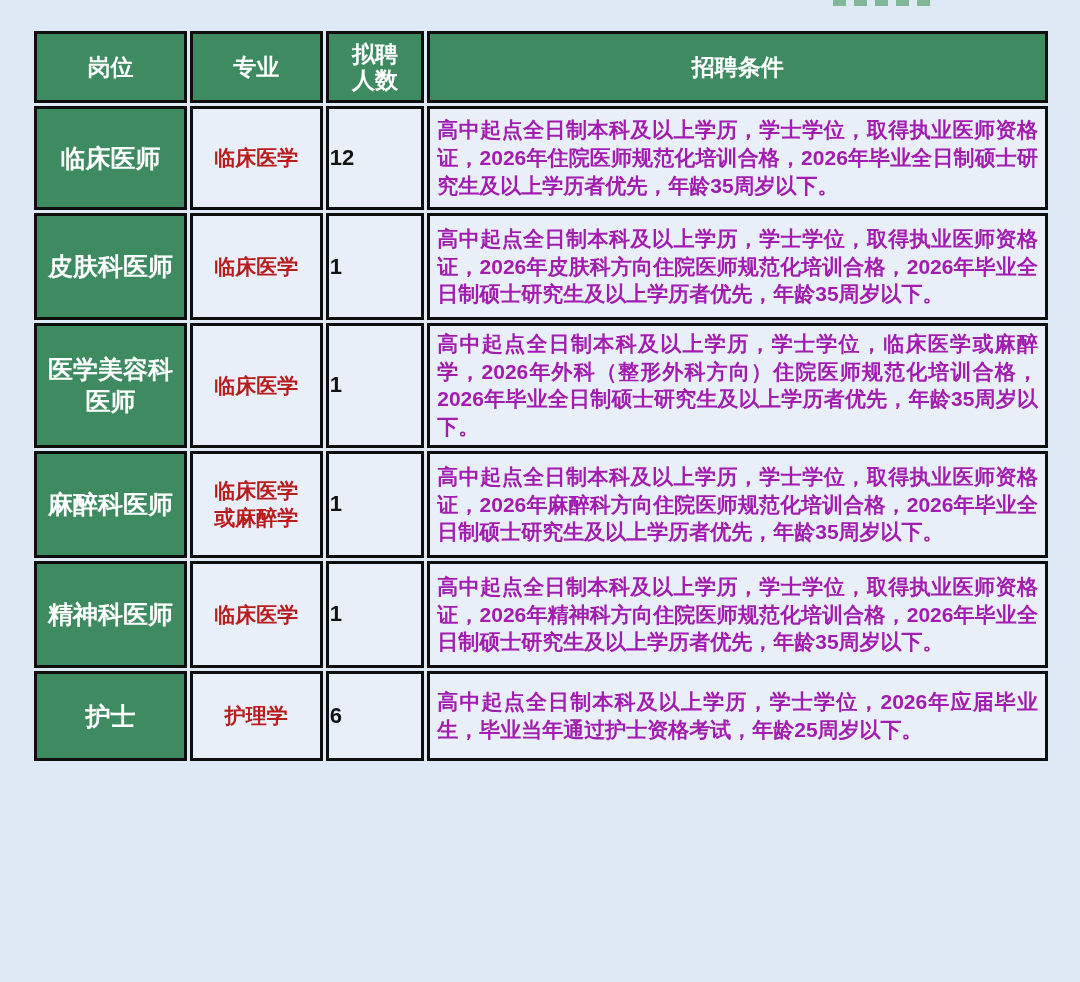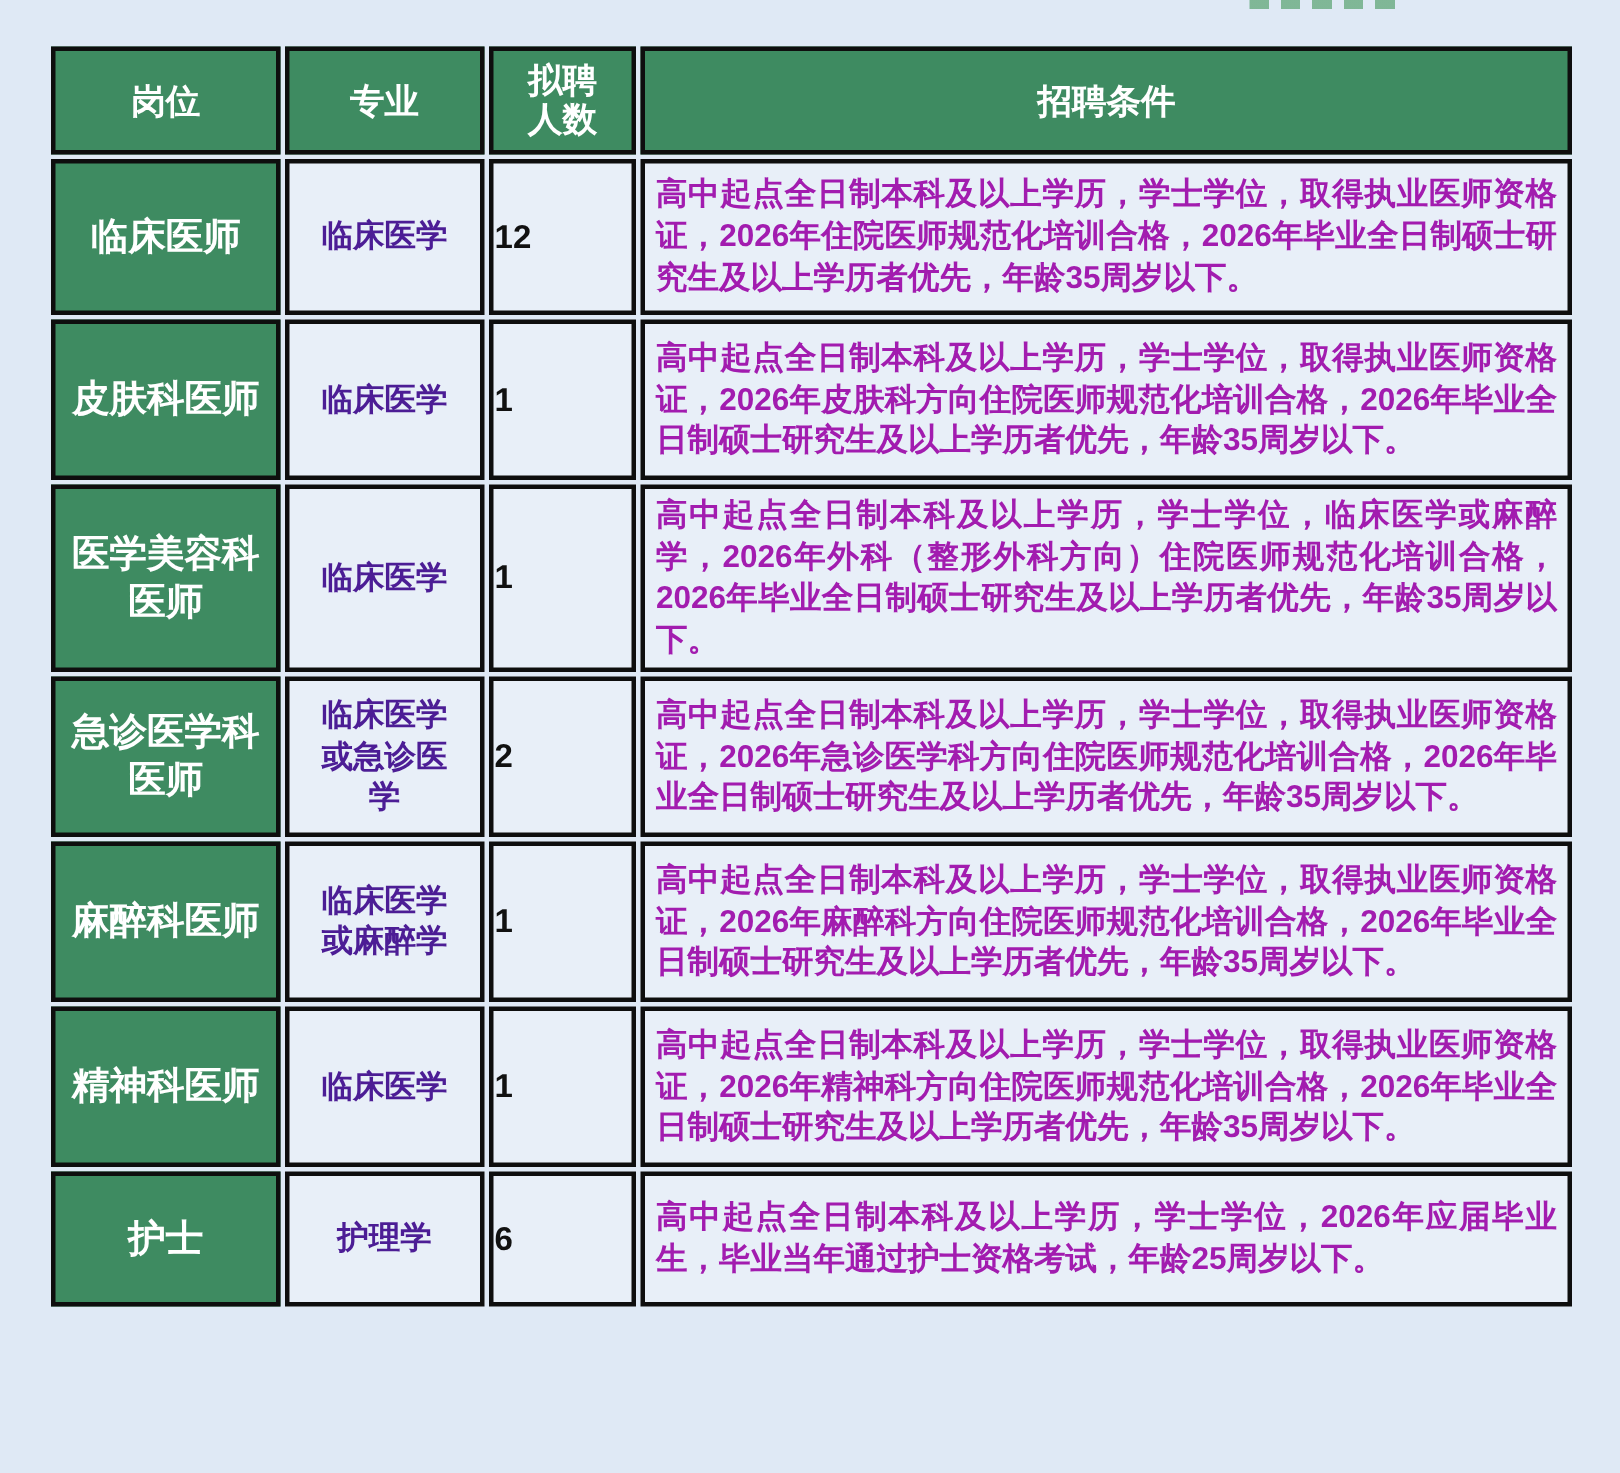--- a/index.html
+++ b/index.html
@@ -46,38 +46,37 @@
   th.green-h {
     background: #3e8b61;
     color: #ffffff;
     font-size: 23px;
     text-align: center;
     line-height: 1.15;
   }
   th.green-h .narrow {
     display: inline-block;
     width: 2em;
-    font-family: Liberation Serif, serif;
   }
   
   tr.row-1 { height: 104px; }
   tr.row-n { height: 107px; }
   tr.row-last { height: 90px; }
   td.pos {
     background: #3e8b61;
     color: #ffffff;
     font-size: 25px;
     text-align: center;
     line-height: 1.3;
     padding: 0 2px;
     margin-left: 17px;
   }
   td.major {
     background: #e8eff8;
-    color: #4c1d95;
+    color: #b91c1c;
     font-size: 21px;
     text-align: center;
     line-height: 1.3;
     padding: 0 11px;
   }
   td.count {
     background: #e8eff8;
     color: #111111;
     font-size: 22px;
     text-align: left;
@@ -125,26 +124,20 @@
     <td class="req">高中起点全日制本科及以上学历，学士学位，取得执业医师资格证，2026年皮肤科方向住院医师规范化培训合格，2026年毕业全日制硕士研究生及以上学历者优先，年龄35周岁以下。</td>
   </tr>
 
   <tr class="row-n">
     <td class="pos">医学美容科医师</td>
     <td class="major">临床医学</td>
     <td class="count">1</td>
     <td class="req">高中起点全日制本科及以上学历，学士学位，临床医学或麻醉学，2026年外科（整形外科方向）住院医师规范化培训合格，2026年毕业全日制硕士研究生及以上学历者优先，年龄35周岁以下。</td>
   </tr>
 
-  <tr class="row-n">
-    <td class="pos">急诊医学科医师</td>
-    <td class="major">临床医学或急诊医学</td>
-    <td class="count">2</td>
-    <td class="req">高中起点全日制本科及以上学历，学士学位，取得执业医师资格证，2026年急诊医学科方向住院医师规范化培训合格，2026年毕业全日制硕士研究生及以上学历者优先，年龄35周岁以下。</td>
-  </tr>
 
 
   <tr class="row-n">
     <td class="pos">麻醉科医师</td>
     <td class="major">临床医学或麻醉学</td>
     <td class="count">1</td>
     <td class="req">高中起点全日制本科及以上学历，学士学位，取得执业医师资格证，2026年麻醉科方向住院医师规范化培训合格，2026年毕业全日制硕士研究生及以上学历者优先，年龄35周岁以下。</td>
   </tr>
 
   <tr class="row-n">

